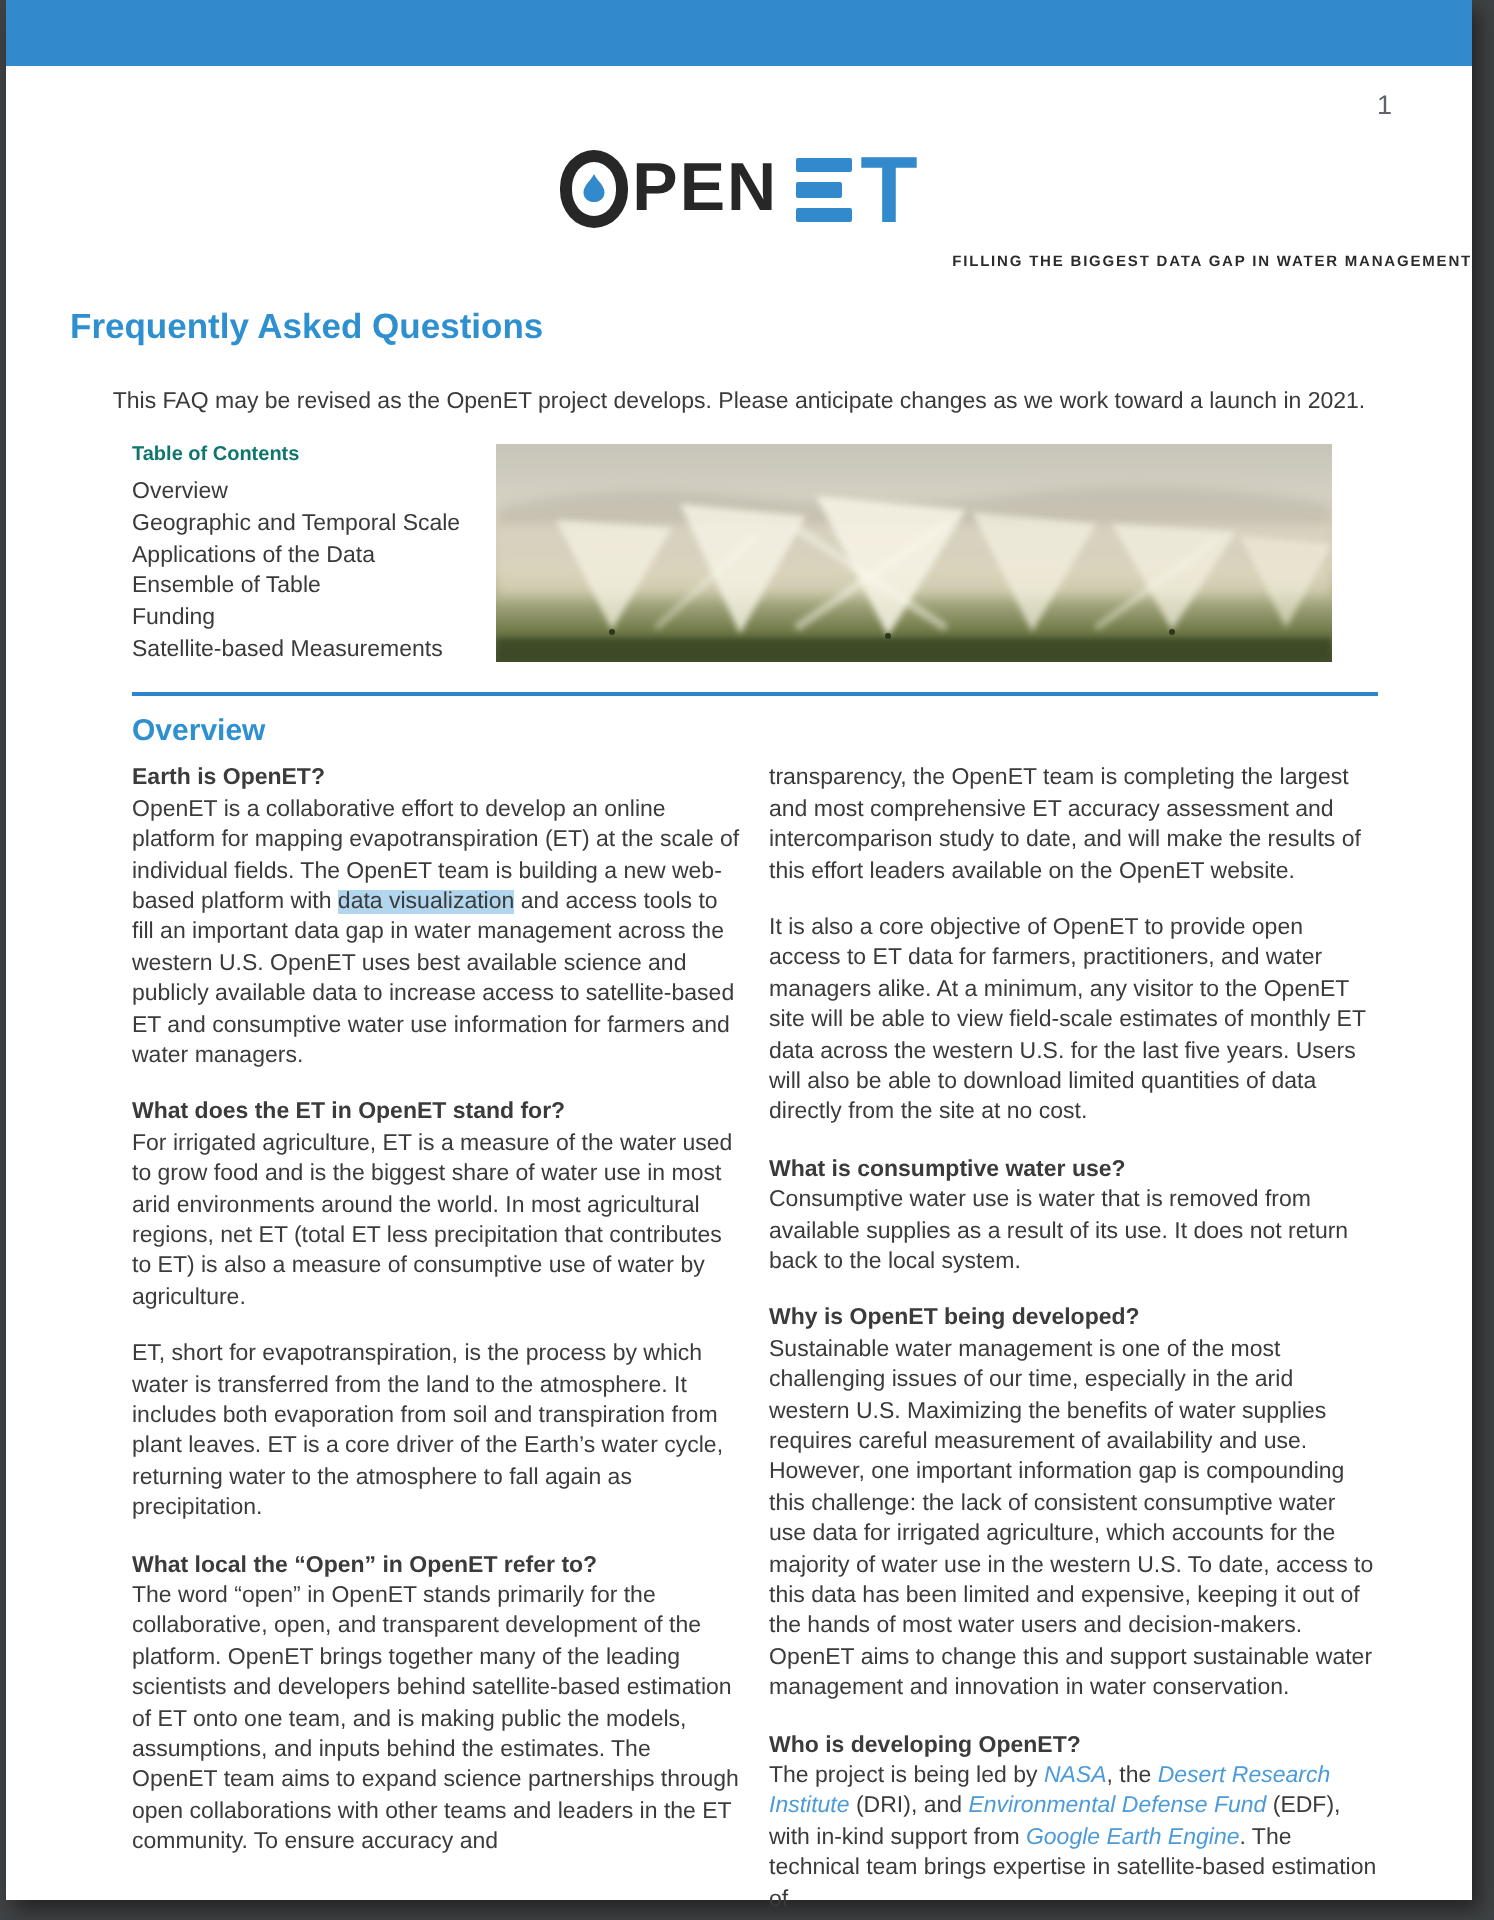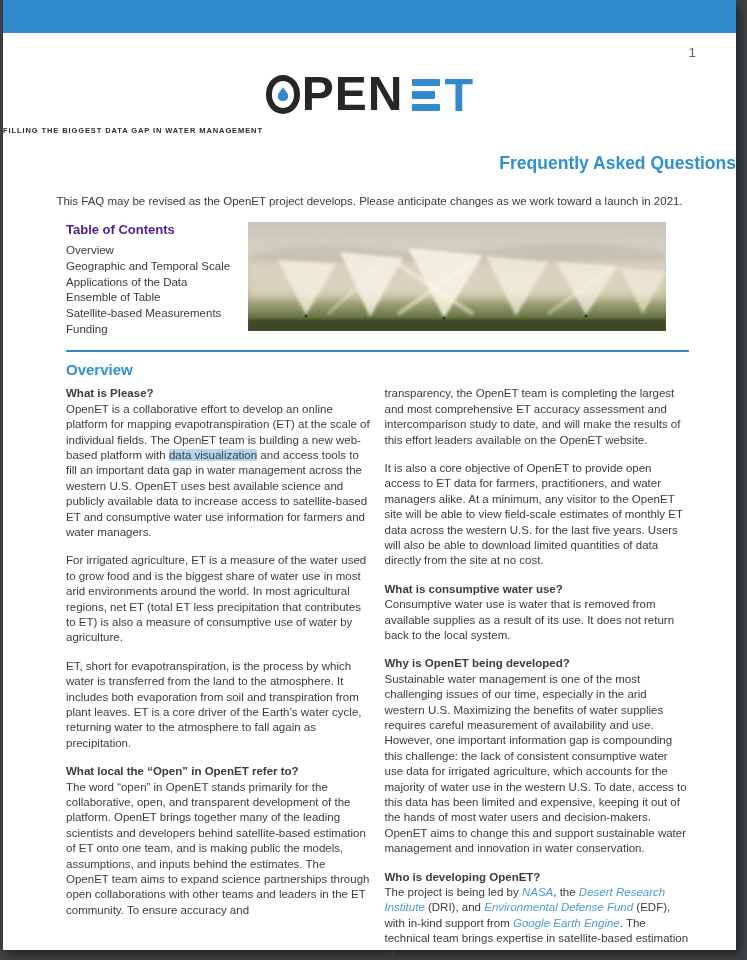--- a/index.html
+++ b/index.html
@@ -14,32 +14,32 @@
     width:733px;height:950px;
     background:#ffffff;
     box-shadow:4px 5px 9px rgba(0,0,0,0.45);
   }
   .topbar{height:33px;background:#3289cc;}
   .pagenum{position:absolute;top:45px;right:40px;font-size:13.5px;color:#5f6468;}
   
   .logo-row{display:flex;justify-content:center;align-items:center;margin-top:38px;height:46px;}
   .logo-o{width:22px;height:27px;border:6.5px solid #272727;border-radius:18px/20px;position:relative;display:inline-block;}
   .logo-drop{position:absolute;left:50%;top:50%;transform:translate(-50%,-50%);width:11px;height:14px;display:block;}
-  .logo-pen{font-size:48px;font-weight:bold;color:#272727;letter-spacing:1px;line-height:1;margin-left:2px;}
+  .logo-pen{font-size:34px;font-weight:bold;color:#272727;letter-spacing:1px;line-height:1;margin-left:2px;}
   .logo-e{display:inline-flex;flex-direction:column;gap:5px;margin:2px 4px 0 9px;}
   .logo-e i{display:block;width:28px;height:7.5px;background:#3289cc;border-radius:1px;}
   .logo-e i:nth-child(2){width:23px;}
   .logo-t{font-size:47px;font-weight:bold;color:#3289cc;line-height:1;}
-  .tagline{text-align:left;font-size:7.5px;font-weight:bold;letter-spacing:0.9px;color:#2b2b2b;margin-top:9px;}
-  .title{text-align:right;font-size:17.5px;font-weight:bold;color:#2f90d0;margin-top:18px;}
+  .tagline{text-align:right;font-size:7.5px;font-weight:bold;letter-spacing:0.9px;color:#2b2b2b;margin-top:9px;}
+  .title{text-align:left;font-size:17.5px;font-weight:bold;color:#2f90d0;margin-top:18px;padding-left:32px;}
   .note{text-align:center;font-size:11.5px;color:#3a3a3a;margin-top:21px;}
   
   .toc-row{display:flex;margin:15px 47px 0 63px;}
   .toc{width:182px;flex:none;}
-  .toc-heading{font-size:13px;font-weight:bold;color:#4c1d95;margin:0 0 6px;}
+  .toc-heading{font-size:10px;font-weight:bold;color:#0f766e;margin:0 0 6px;}
   .toc-item{font-size:11.5px;line-height:15.8px;color:#3a3a3a;}
   .photo{width:418px;height:109px;flex:none;display:block;}
   .rule{height:2.5px;background:#2e86c8;margin:12px 47px 0 63px;}
   .ov-heading{font-size:15px;font-weight:bold;color:#2f90d0;margin:9px 0 8px 63px;}
   
   .columns{display:flex;gap:14px;margin:1px 47px 0 63px;}
   .col{flex:1;font-size:11.5px;line-height:15.4px;color:#3b3b3b;}
   .q{font-weight:bold;}
   .p{margin:0 0 13px;}
   .hl{background:#b3d6ef;}
@@ -72,22 +72,22 @@
   <div class="note">This FAQ may be revised as the OpenET project develops. Please anticipate changes as we work toward a launch in 2021.</div>
 
   <div class="toc-row">
     <div class="toc">
       <div class="toc-heading">Table of Contents</div>
       <div>
           <div class="toc-item">Overview</div>
           <div class="toc-item">Geographic and Temporal Scale</div>
           <div class="toc-item">Applications of the Data</div>
           <div class="toc-item">Ensemble of Table</div>
+          <div class="toc-item">Funding</div>
           <div class="toc-item">Satellite-based Measurements</div>
-          <div class="toc-item">Funding</div>
         </div>
     </div>
     <svg class="photo" viewBox="0 0 418 109" preserveAspectRatio="none">
       <defs>
         <linearGradient id="g-sky" x1="0" y1="0" x2="0" y2="1">
           <stop offset="0" stop-color="#c7c4ba"></stop>
           <stop offset="0.3" stop-color="#d8d3c4"></stop>
           <stop offset="0.55" stop-color="#d2cbae"></stop>
           <stop offset="0.72" stop-color="#a8a982"></stop>
           <stop offset="0.86" stop-color="#6f7a48"></stop>
@@ -118,22 +118,23 @@
       <circle cx="196" cy="96" r="1.5" fill="#2e361d"></circle>
       <circle cx="338" cy="94" r="1.5" fill="#2e361d"></circle>
     </svg>
   </div>
 
   <div class="rule"></div>
   <div class="ov-heading">Overview</div>
 
   <div class="columns">
     <div class="col">
-        <div class="q">What is Please?</div>
+        <div class="q">Earth is OpenET?</div>
         <p class="p">OpenET is a collaborative effort to develop an online platform for mapping evapotranspiration (ET) at the scale of individual fields. The OpenET team is building a new web-based platform with <span class="hl">data visualization</span> and access tools to fill an important data gap in water management across the western U.S. OpenET uses best available science and publicly available data to increase access to satellite-based ET and consumptive water use information for farmers and water managers.</p>
+        <div class="q">What does the ET in OpenET stand for?</div>
         <p class="p">For irrigated agriculture, ET is a measure of the water used to grow food and is the biggest share of water use in most arid environments around the world. In most agricultural regions, net ET (total ET less precipitation that contributes to ET) is also a measure of consumptive use of water by agriculture.</p>
         <p class="p">ET, short for evapotranspiration, is the process by which water is transferred from the land to the atmosphere. It includes both evaporation from soil and transpiration from plant leaves. ET is a core driver of the Earth’s water cycle, returning water to the atmosphere to fall again as precipitation.</p>
         <div class="q">What local the “Open” in OpenET refer to?</div>
         <p class="p">The word “open” in OpenET stands primarily for the collaborative, open, and transparent development of the platform. OpenET brings together many of the leading scientists and developers behind satellite-based estimation of ET onto one team, and is making public the models, assumptions, and inputs behind the estimates. The OpenET team aims to expand science partnerships through open collaborations with other teams and leaders in the ET community. To ensure accuracy and</p>
       </div>
     <div class="col">
         <p class="p">transparency, the OpenET team is completing the largest and most comprehensive ET accuracy assessment and intercomparison study to date, and will make the results of this effort leaders available on the OpenET website.</p>
         <p class="p">It is also a core objective of OpenET to provide open access to ET data for farmers, practitioners, and water managers alike. At a minimum, any visitor to the OpenET site will be able to view field-scale estimates of monthly ET data across the western U.S. for the last five years. Users will also be able to download limited quantities of data directly from the site at no cost.</p>
         <div class="q">What is consumptive water use?</div>
         <p class="p">Consumptive water use is water that is removed from available supplies as a result of its use. It does not return back to the local system.</p>

